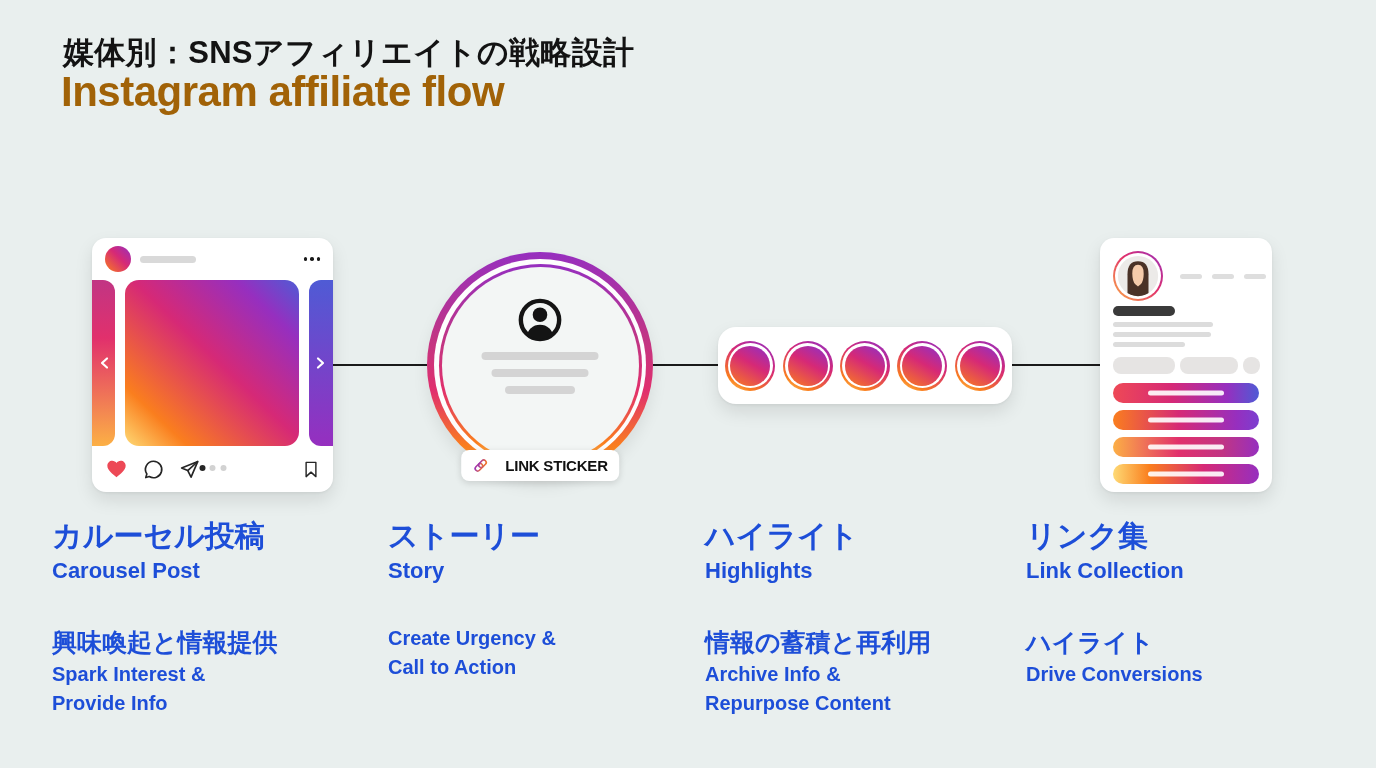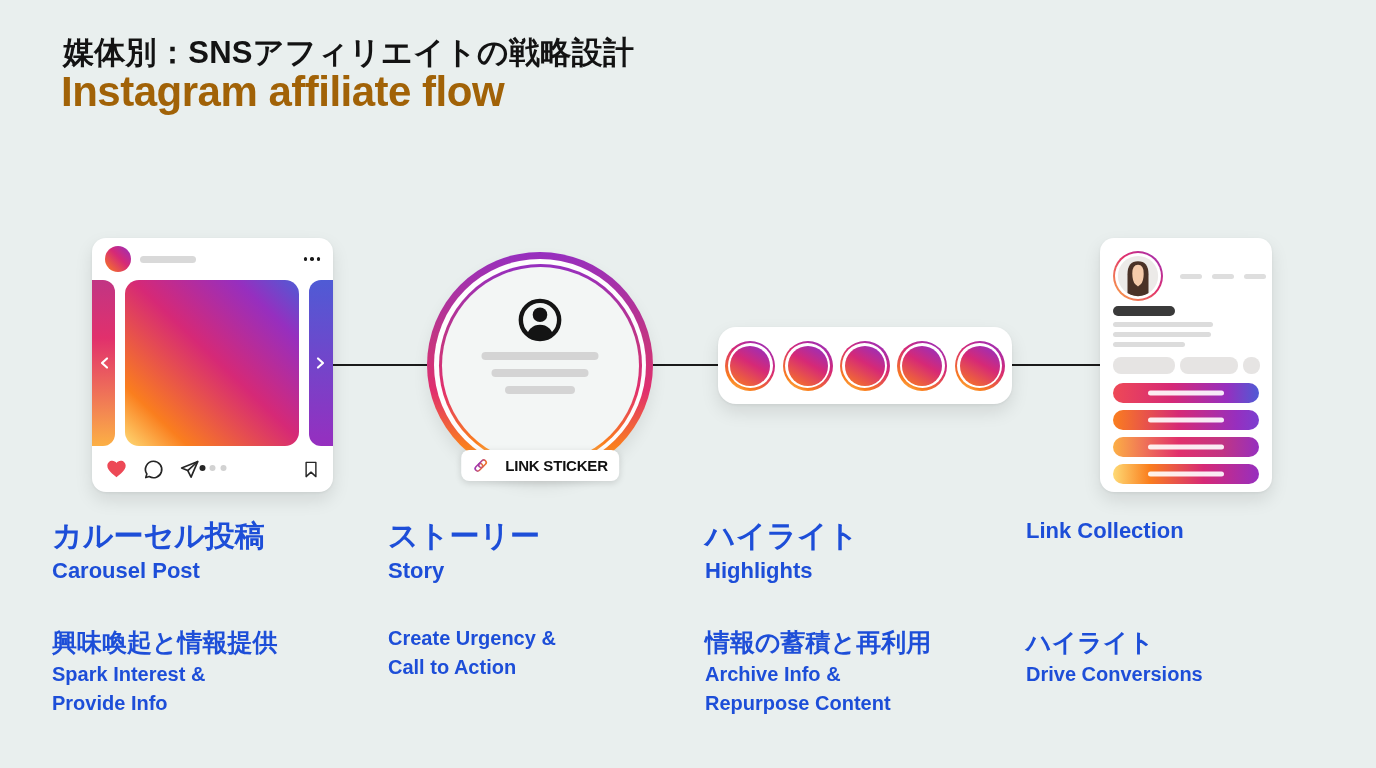--- a/index.html
+++ b/index.html
@@ -268,20 +268,21 @@
     <div class="name-jp">ハイライト</div>
     <div class="name-en">Highlights</div>
   </div>
   <div class="step-purpose c3">
     <div class="purpose-jp">情報の蓄積と再利用</div>
     <div class="purpose-en">Archive Info &amp;
 Repurpose Content</div>
   </div>
 
   <div class="step-label c4">
+    <div class="name-jp">リンク集</div>
     <div class="name-en">Link Collection</div>
   </div>
   <div class="step-purpose c4">
     <div class="purpose-jp">ハイライト</div>
     <div class="purpose-en">Drive Conversions</div>
   </div>
 
 </div>
 
 </body></html>

